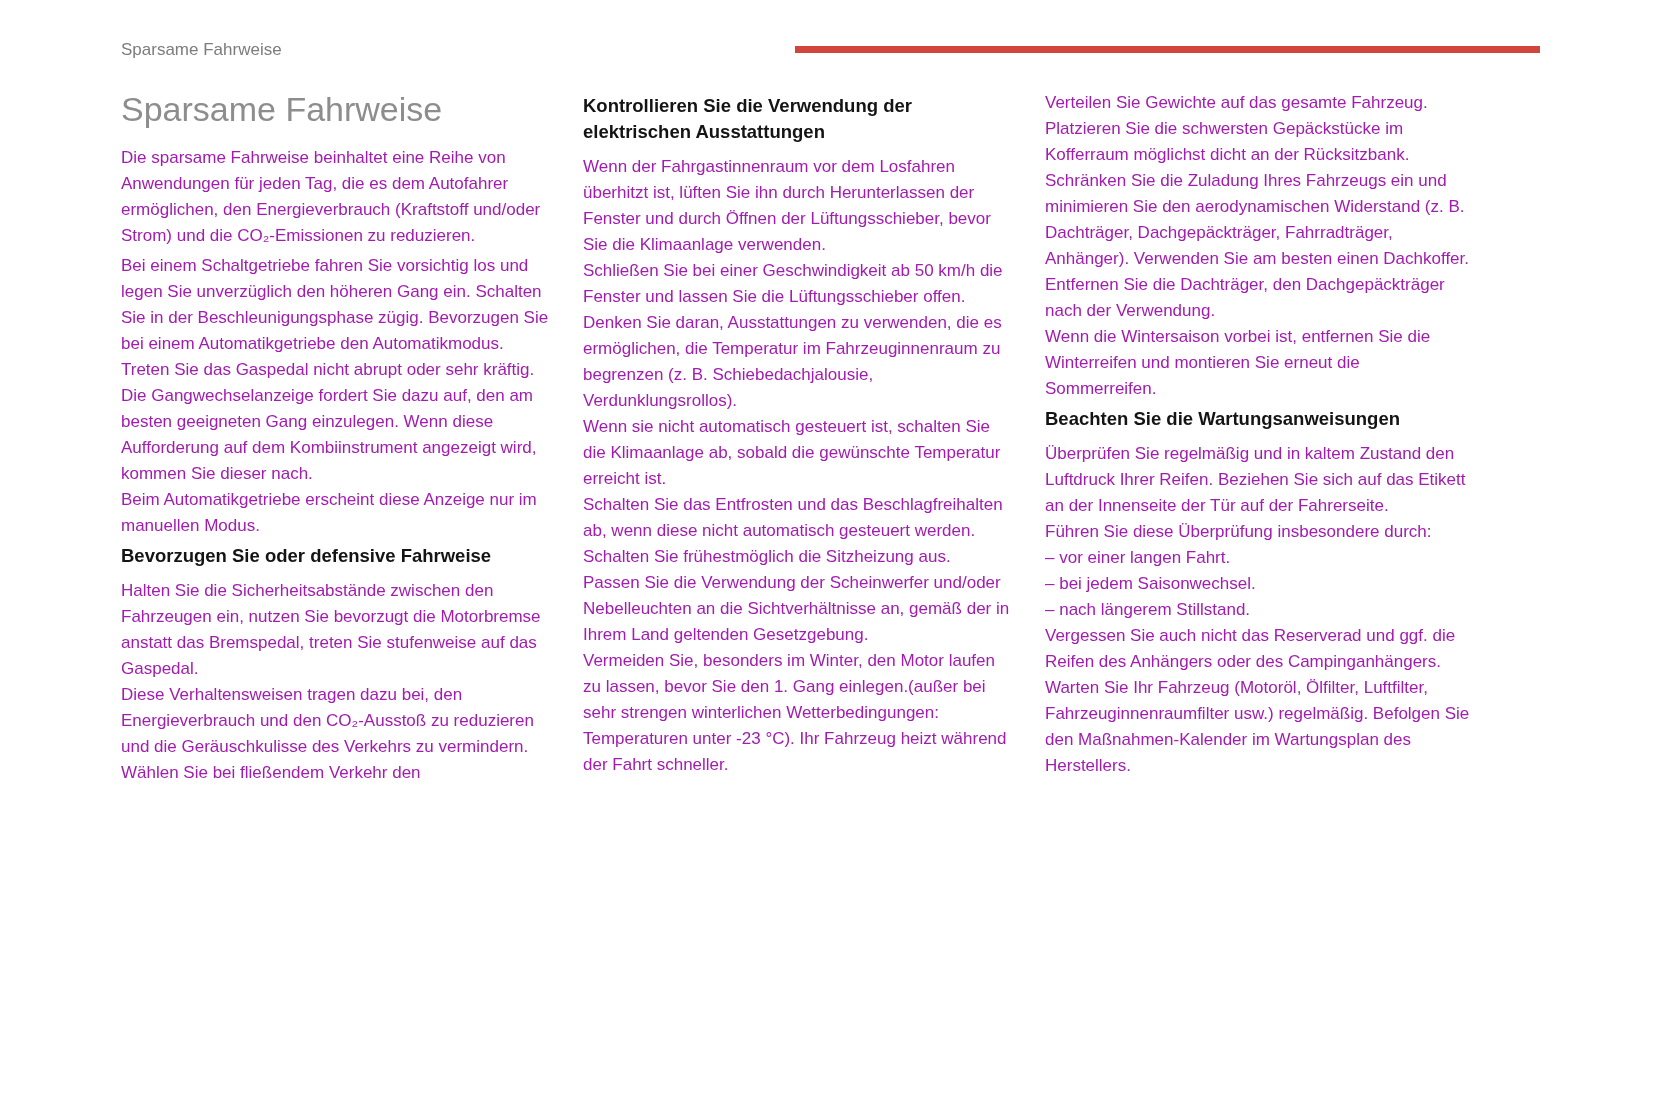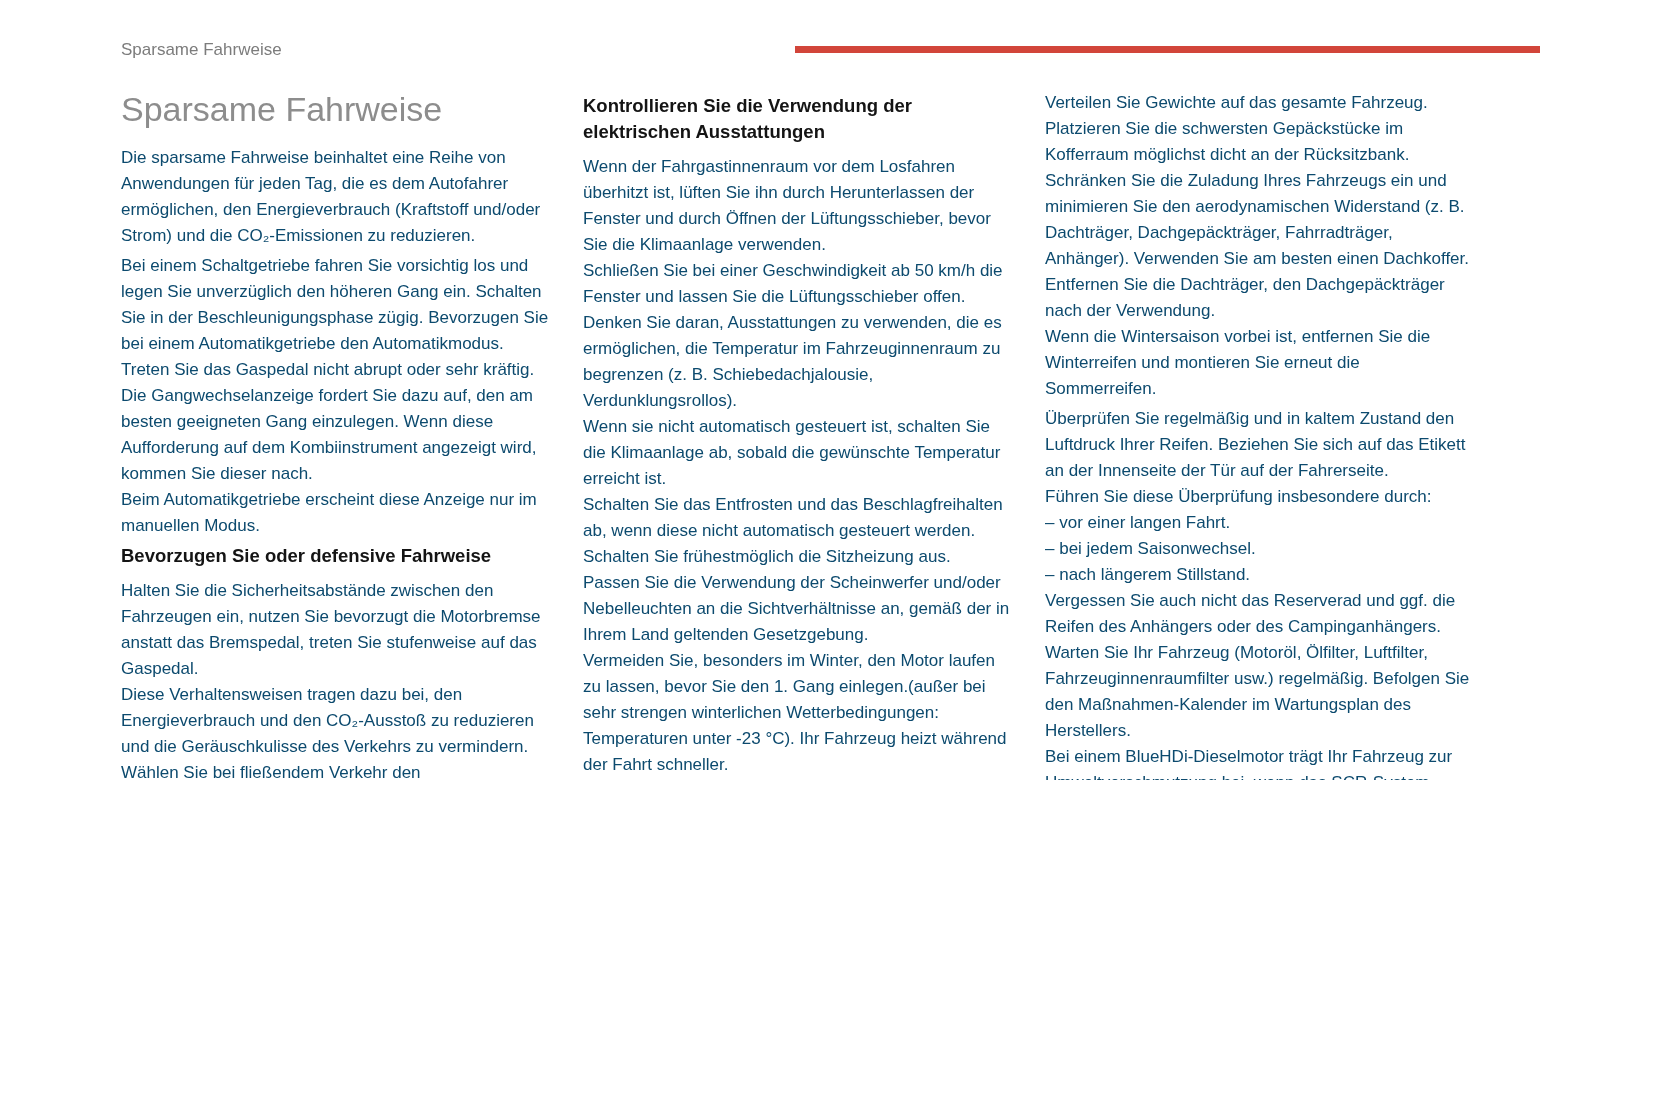--- a/index.html
+++ b/index.html
@@ -60,21 +60,21 @@
     color: #141414;
     white-space: pre-line;
   }
   .section-heading:first-child {
     margin-top: 3px;
   }
   .body-para {
     margin: 0 0 4px 0;
     font-size: 17px;
     line-height: 26px;
-    color: #0c4a6e;
+    color: #a21caf;
     white-space: pre-line;
   }
   .page-number {
     position: absolute;
     left: 55px;
     top: 1000px;
     font-size: 17px;
     font-weight: 700;
     color: #454545;
   }
@@ -109,20 +109,21 @@
 Passen Sie die Verwendung der Scheinwerfer und/oder Nebelleuchten an die Sichtverhältnisse an, gemäß der in Ihrem Land geltenden Gesetzgebung.
 Vermeiden Sie, besonders im Winter, den Motor laufen zu lassen, bevor Sie den 1. Gang einlegen.(außer bei sehr strengen winterlichen Wetterbedingungen: Temperaturen unter -23 °C). Ihr Fahrzeug heizt während der Fahrt schneller.
 Wenn Sie als Beifahrer vermeiden, Ihre Multimediageräte ( z. B. Film, Musik, Videospiele) anzuschließen, tragen Sie dazu bei, den Verbrauch von Energie einzuschränken.
 Trennen Sie vor dem Verlassen des Fahrzeugs die Verbindung aller tragbaren Geräte.</p>
       </div>
       <div class="column">
         <p class="body-para">Verteilen Sie Gewichte auf das gesamte Fahrzeug. Platzieren Sie die schwersten Gepäckstücke im Kofferraum möglichst dicht an der Rücksitzbank.
 Schränken Sie die Zuladung Ihres Fahrzeugs ein und minimieren Sie den aerodynamischen Widerstand (z. B. Dachträger, Dachgepäckträger, Fahrradträger, Anhänger). Verwenden Sie am besten einen Dachkoffer.
 Entfernen Sie die Dachträger, den Dachgepäckträger nach der Verwendung.
 Wenn die Wintersaison vorbei ist, entfernen Sie die Winterreifen und montieren Sie erneut die Sommerreifen.</p>
+        <h2 class="section-heading">Beachten Sie die Wartungsanweisungen</h2>
         <p class="body-para">Überprüfen Sie regelmäßig und in kaltem Zustand den Luftdruck Ihrer Reifen. Beziehen Sie sich auf das Etikett an der Innenseite der Tür auf der Fahrerseite.
 Führen Sie diese Überprüfung insbesondere durch:
 –  vor einer langen Fahrt.
 –  bei jedem Saisonwechsel.
 –  nach längerem Stillstand.
 Vergessen Sie auch nicht das Reserverad und ggf. die Reifen des Anhängers oder des Campinganhängers.
 Warten Sie Ihr Fahrzeug (Motoröl, Ölfilter, Luftfilter, Fahrzeuginnenraumfilter usw.) regelmäßig. Befolgen Sie den Maßnahmen-Kalender im Wartungsplan des Herstellers.
 Bei einem BlueHDi-Dieselmotor trägt Ihr Fahrzeug zur Umweltverschmutzung bei, wenn das SCR-System defekt ist. Wenden Sie sich umgehend an einen Vertreter des CITROËN-Händlernetzes</p>
       </div>
     </div>

